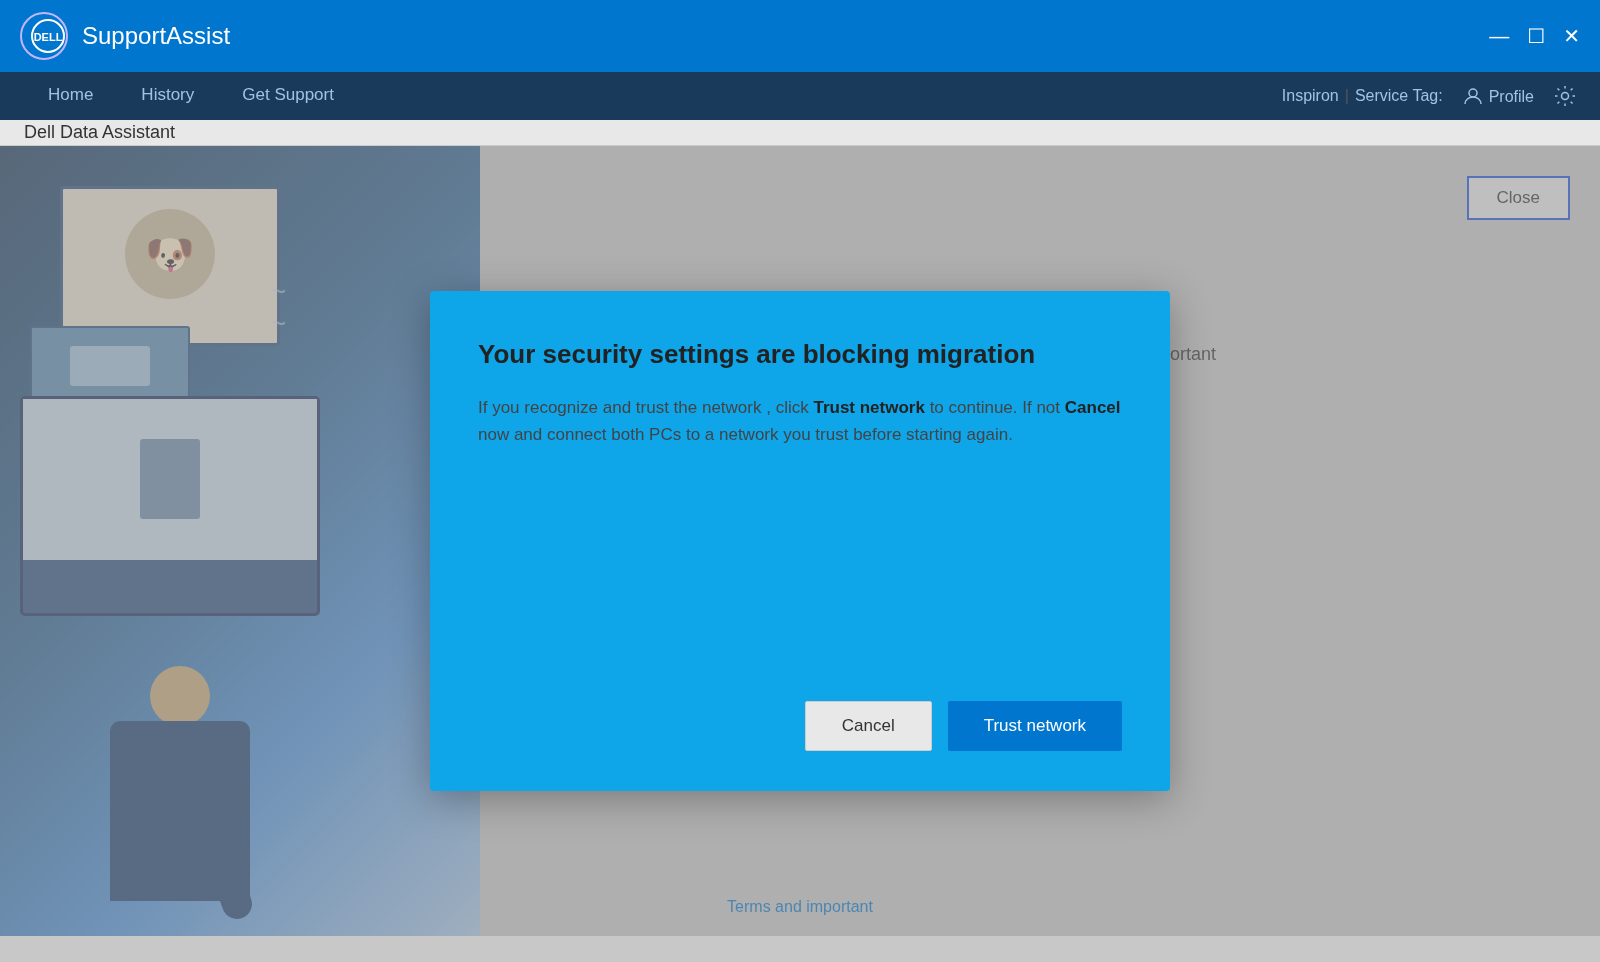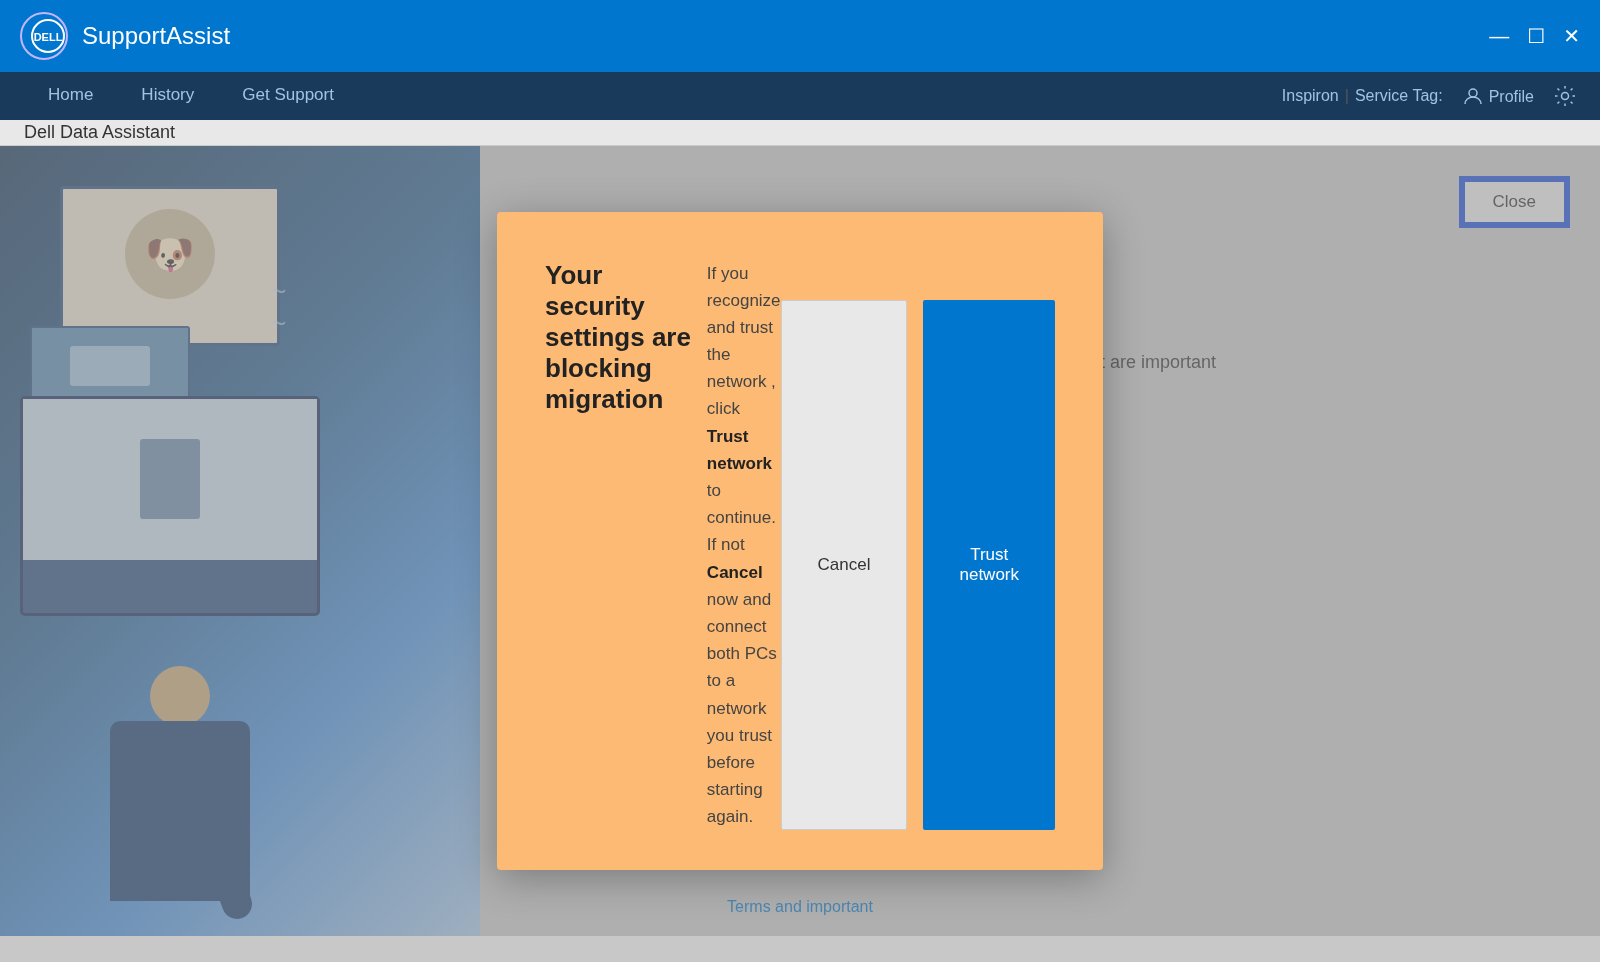--- a/index.html
+++ b/index.html
@@ -237,21 +237,21 @@
       display: flex;
       flex-direction: column;
       gap: 20px;
     }
     .close-btn-area {
       display: flex;
       justify-content: flex-end;
     }
     .close-btn {
       background: #e8e8e8;
-      border: 6px solid #1d4ed8;
+      border: 2px solid #1d4ed8;
       padding: 10px 28px;
       font-size: 17px;
       cursor: pointer;
       color: #333;
     }
     .right-text {
       color: #333;
       font-size: 18px;
       line-height: 1.6;
       margin-top: 100px;
@@ -278,27 +278,27 @@
       height: 100%;
       background: rgba(150, 150, 150, 0.5);
       display: flex;
       align-items: center;
       justify-content: center;
       z-index: 100;
     }
 
     
     .modal {
-      background: #fdba74;
+      background: #0ea5e9;
       border-radius: 4px;
-      width: 606px;
+      width: 740px;
       min-height: 500px;
       padding: 48px 48px 40px;
       display: flex;
-      flex-direction: row;
+      flex-direction: column;
       box-shadow: 0 8px 40px rgba(0,0,0,0.3);
       position: relative;
     }
     .modal-title {
       font-size: 26px;
       font-weight: 600;
       color: #222;
       margin-bottom: 24px;
     }
     .modal-body {

